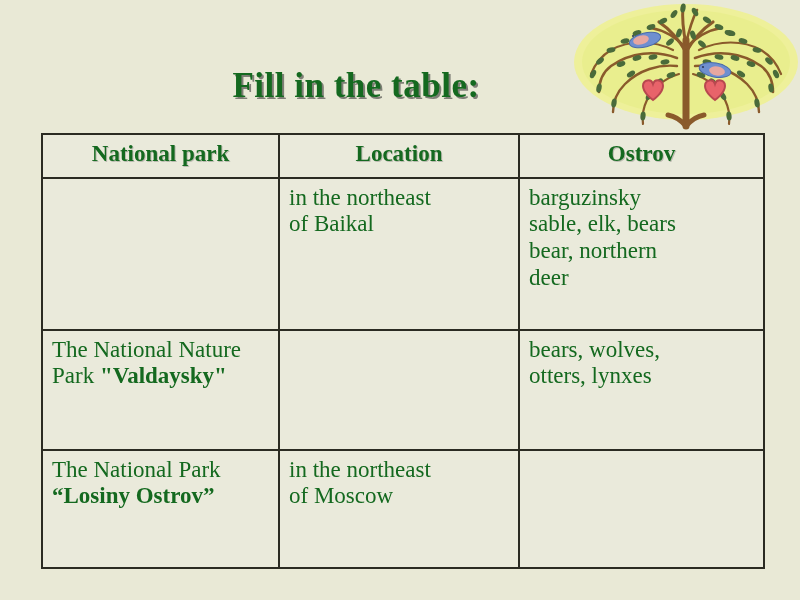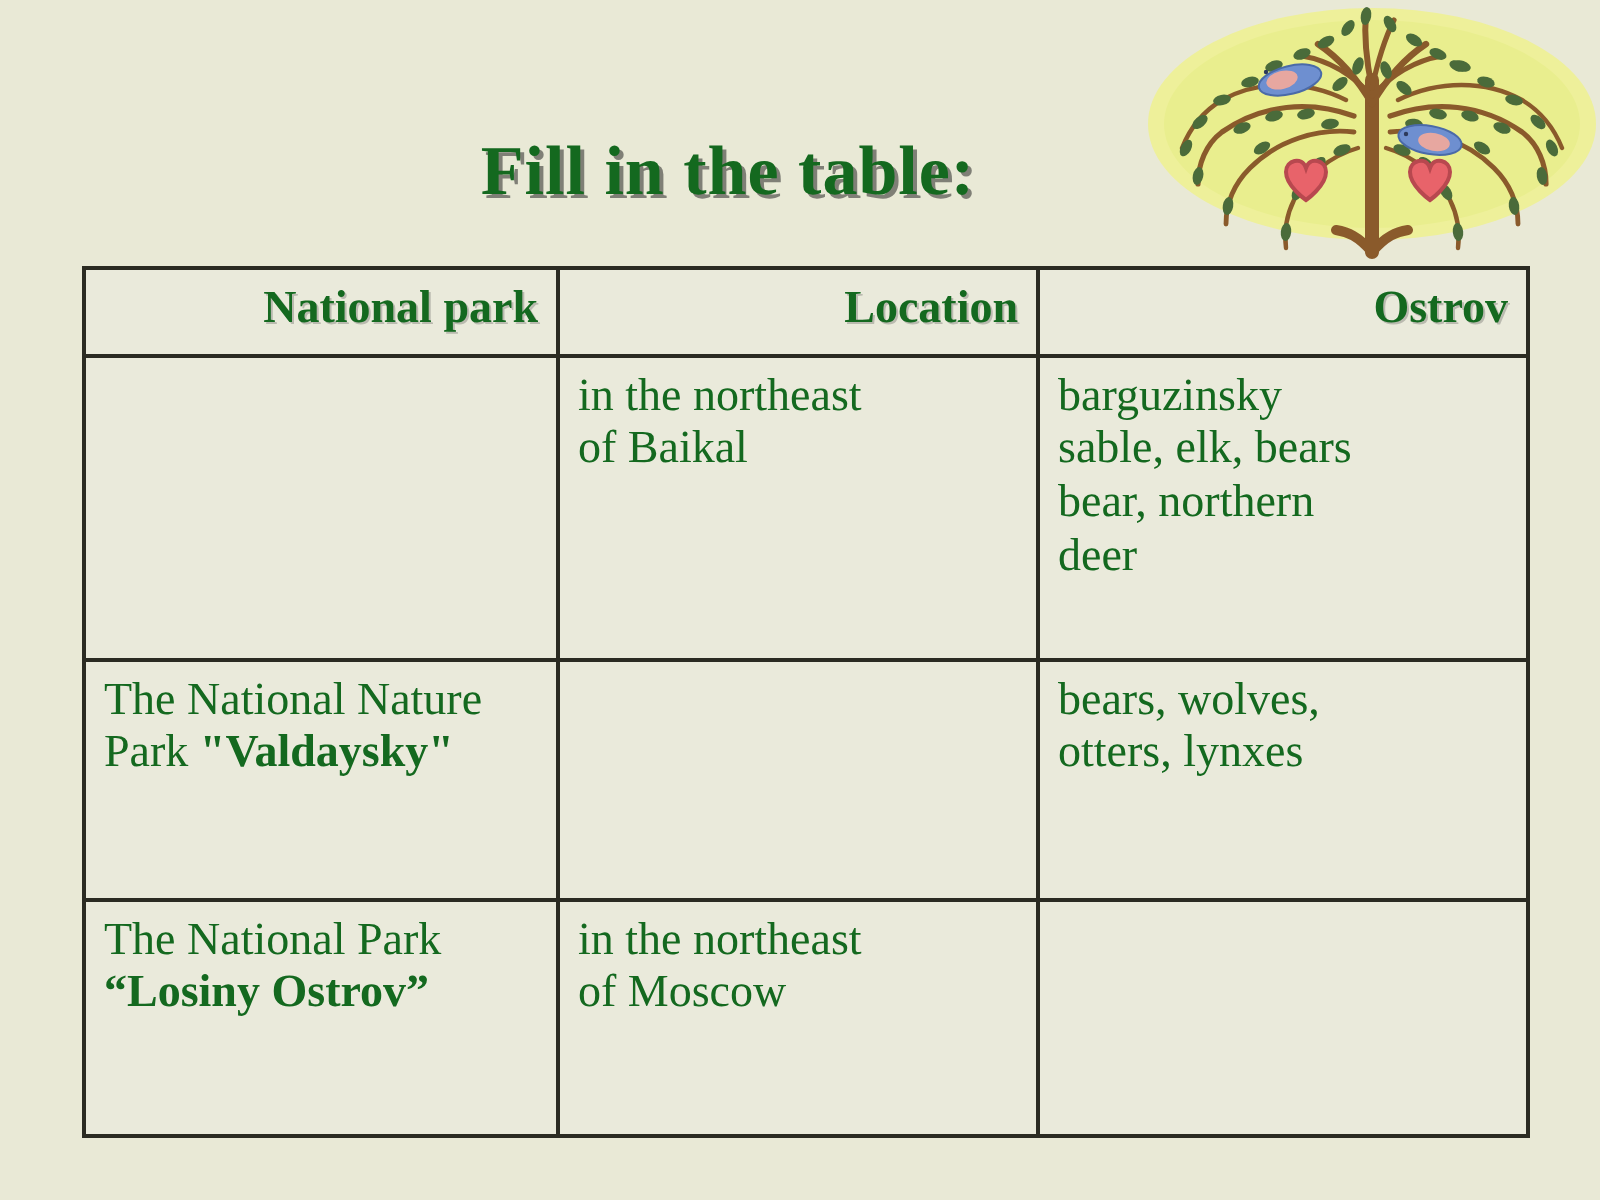--- a/index.html
+++ b/index.html
@@ -24,21 +24,21 @@
     left: 567px;
     width: 233px;
     height: 133px;
     pointer-events: none;
   }
 
   
   #slide-title {
     position: absolute;
     top: 68px;
-    left: 8px;
+    left: 0;
     width: 712px;
     text-align: center;
     font-size: 35px;
     font-weight: bold;
     color: #14691f;
     letter-spacing: 0.5px;
     text-shadow: 2px 2px 0 rgba(40,40,40,0.55);
     line-height: 1;
   }
 
@@ -57,21 +57,21 @@
     vertical-align: top;
     padding: 6px 9px 8px 9px;
     color: #14691f;
     font-size: 23px;
     line-height: 1.16;
     font-weight: normal;
     text-align: left;
     background: #eaeadb;
   }
   #fill-table thead th {
-    text-align: right;
+    text-align: center;
     font-weight: bold;
     font-size: 23px;
     padding-bottom: 9px;
     vertical-align: middle;
     text-shadow: 1px 1px 0 rgba(60,60,60,0.28);
   }
   .col-park     { width: 237px; }
   .col-location { width: 240px; }
   .col-fauna    { width: 245px; }
 

